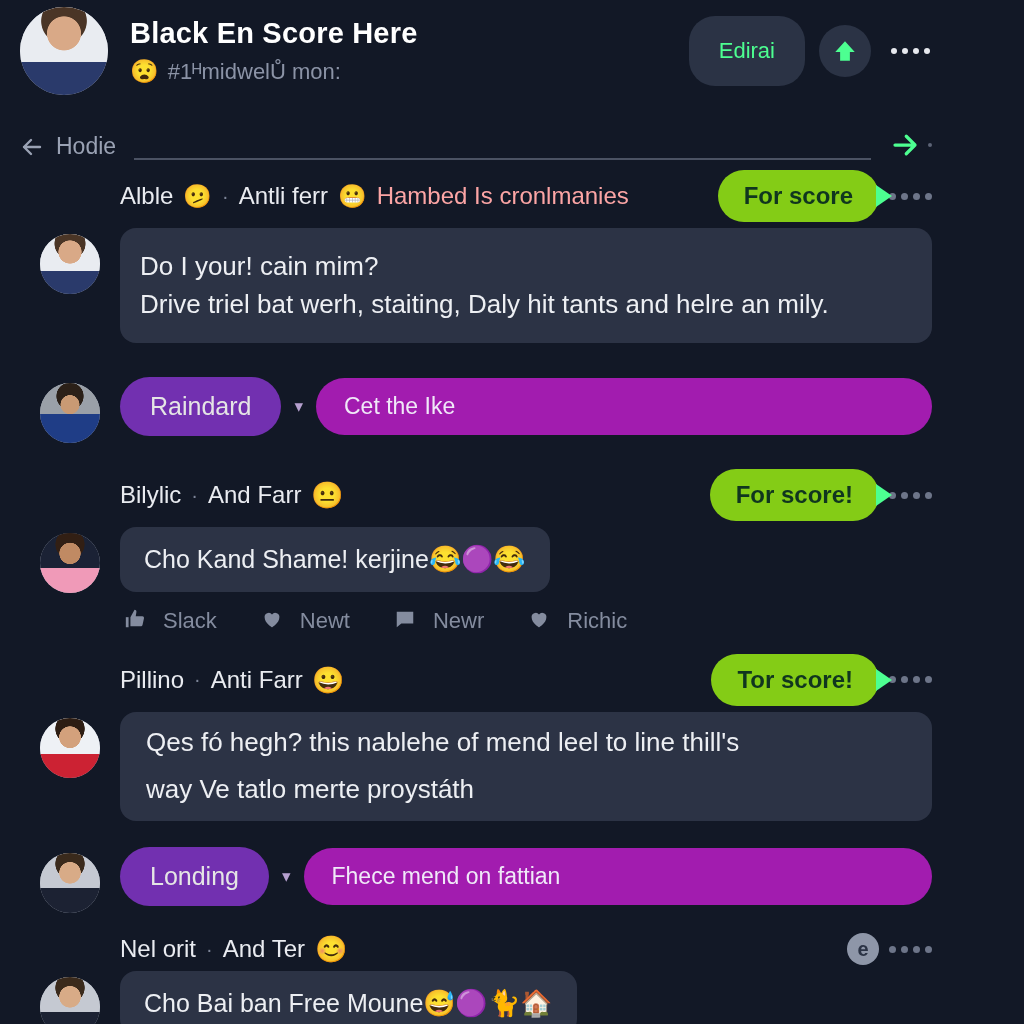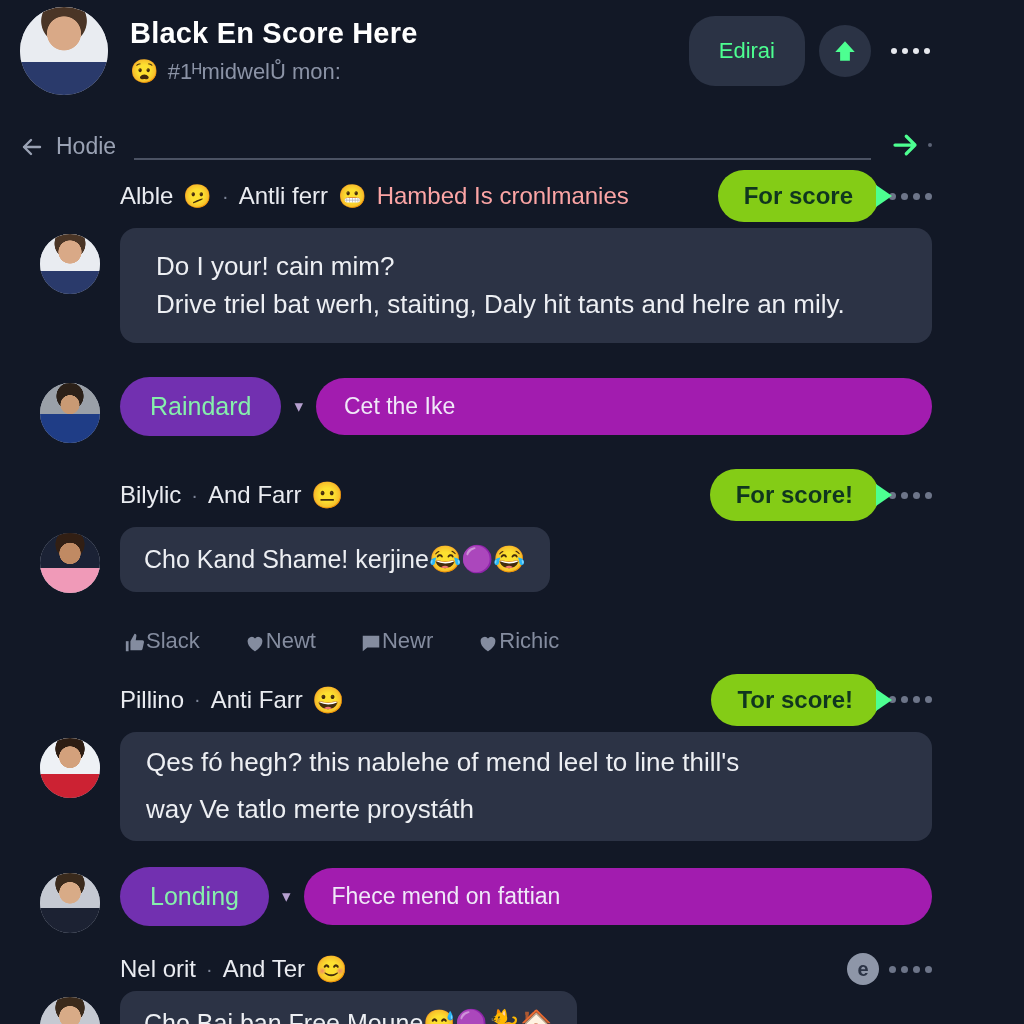--- a/index.html
+++ b/index.html
@@ -91,35 +91,35 @@
     border-left: 16px solid #4dff91;
     border-top: 11px solid transparent;
     border-bottom: 11px solid transparent;
   }
   .dots-sm { display: flex; gap: 5px; cursor: pointer; }
   .dots-sm i { width: 7px; height: 7px; border-radius: 50%; background: #6d7competitive; }
   .dots-sm i { background: #6d7589; }
 
   .bubble {
     background: #2c3345; border-radius: 16px;
-    padding: 20px 36px; color: #edeff3;
+    padding: 20px 20px; color: #edeff3;
     font-size: 26px; line-height: 1.45;
   }
   .bubble.inline { display: inline-block; padding: 14px 24px; font-size: 25px; }
   .bubble .ln { display: block; white-space: nowrap; }
 
   .actions { display: flex; gap: 44px; margin-top: 16px; padding-left: 4px; }
-  .action { display: flex; align-items: flex-end; gap: 0; cursor: pointer; margin-top: 20px; }
+  .action { display: flex; align-items: flex-start; gap: 17px; cursor: pointer; }
   .action span { font-size: 22px; color: #848c9f; }
   .action svg { fill: #848c9f; }
 
   
   .purple-row { display: flex; align-items: center; gap: 13px; }
   .pill-purple {
-    background: #7230b0; color: #86efac;
+    background: #7230b0; color: #e5e5e5;
     border-radius: 30px; padding: 15px 30px;
     font-size: 25px; cursor: pointer; white-space: nowrap;
   }
   .chev { color: #b6a0cf; font-size: 17px; cursor: pointer; }
   .bar-purple {
     flex: 1; background: #a21caf; color: #f0e9f8;
     border-radius: 30px; padding: 15px 28px;
     font-size: 23px; cursor: pointer;
     overflow: hidden; white-space: nowrap;
   }

